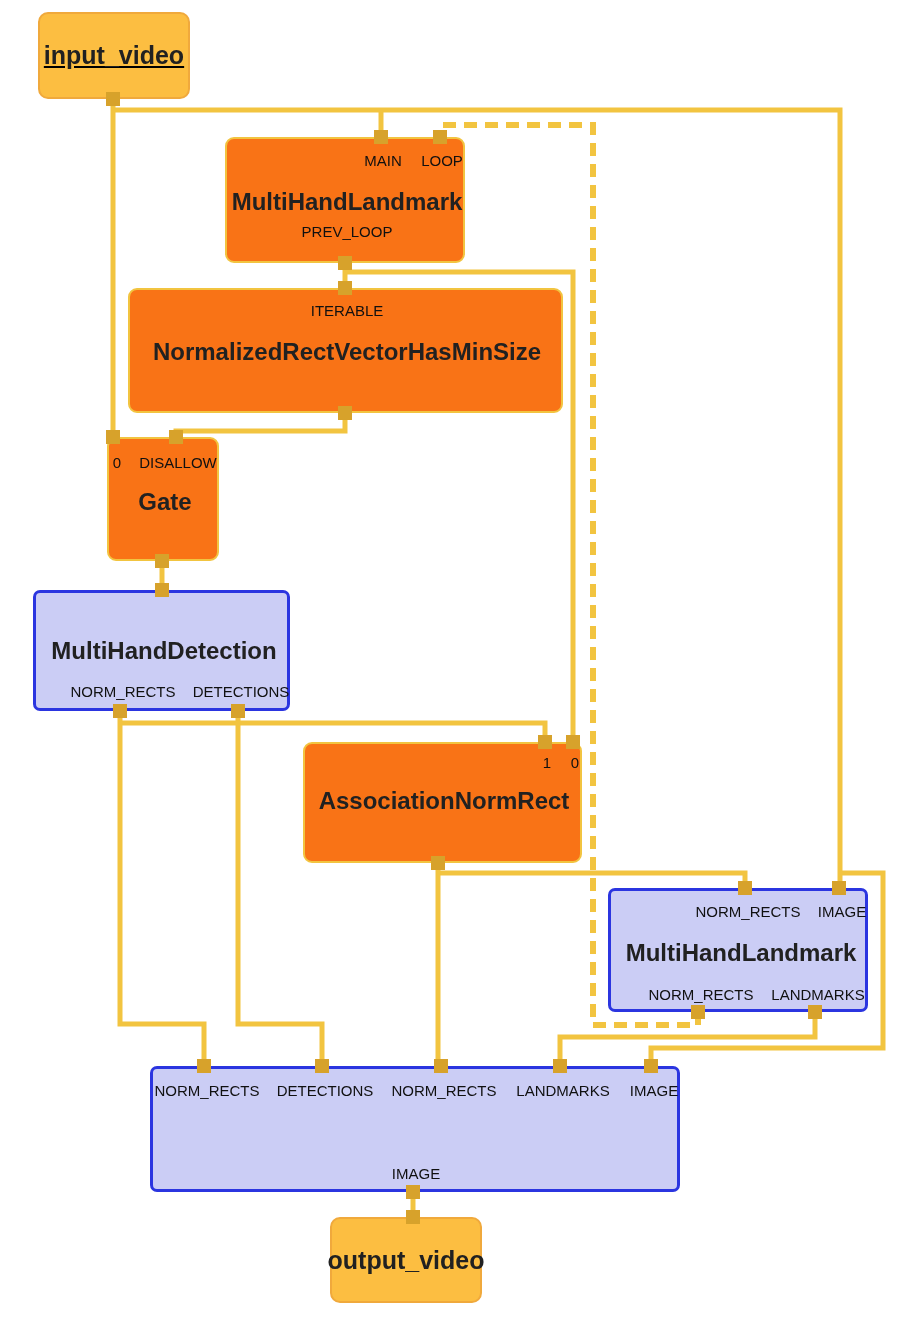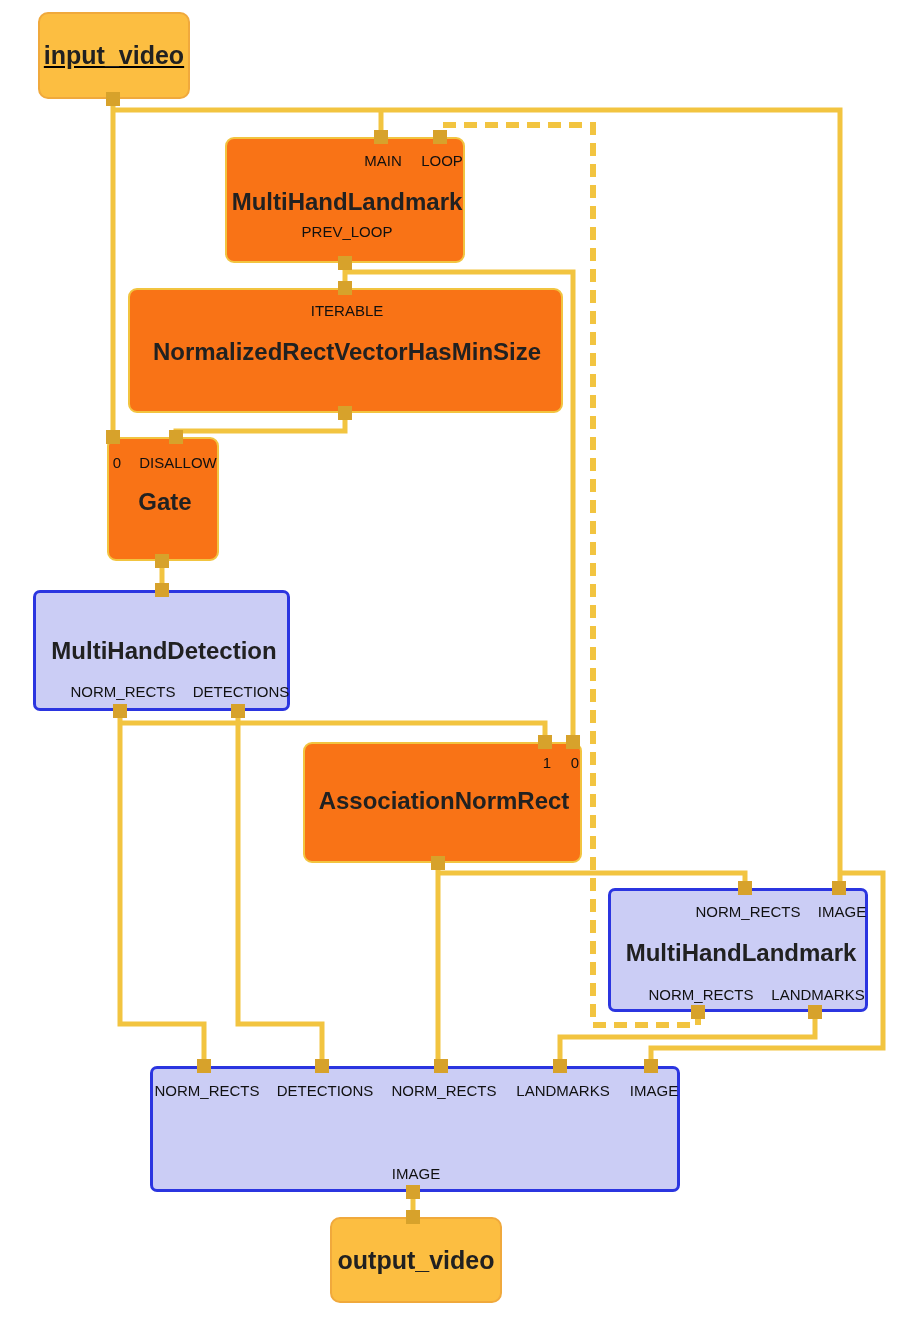--- a/index.html
+++ b/index.html
@@ -155,21 +155,21 @@
 
   <div class="node subgraph" style="left:150px; top:1066px; width:530px; height:126px;">
     <span class="plabel" style="left:54px; top:21px;">NORM_RECTS</span>
     <span class="plabel" style="left:172px; top:21px;">DETECTIONS</span>
     <span class="plabel" style="left:291px; top:21px;">NORM_RECTS</span>
     <span class="plabel" style="left:410px; top:21px;">LANDMARKS</span>
     <span class="plabel" style="left:501px; top:21px;">IMAGE</span>
     <span class="plabel" style="left:263px; top:104px;">IMAGE</span>
   </div>
 
-  <div class="node terminal" style="left:330px; top:1217px; width:172px; height:86px;">
+  <div class="node terminal" style="left:330px; top:1217px; width:152px; height:86px;">
     <span class="tlabel">output_video</span>
   </div>
 
   <div class="port" style="left:113px; top:99px;"></div>
   <div class="port" style="left:381px; top:137px;"></div>
   <div class="port" style="left:440px; top:137px;"></div>
   <div class="port" style="left:345px; top:263px;"></div>
   <div class="port" style="left:345px; top:288px;"></div>
   <div class="port" style="left:345px; top:413px;"></div>
   <div class="port" style="left:113px; top:437px;"></div>

